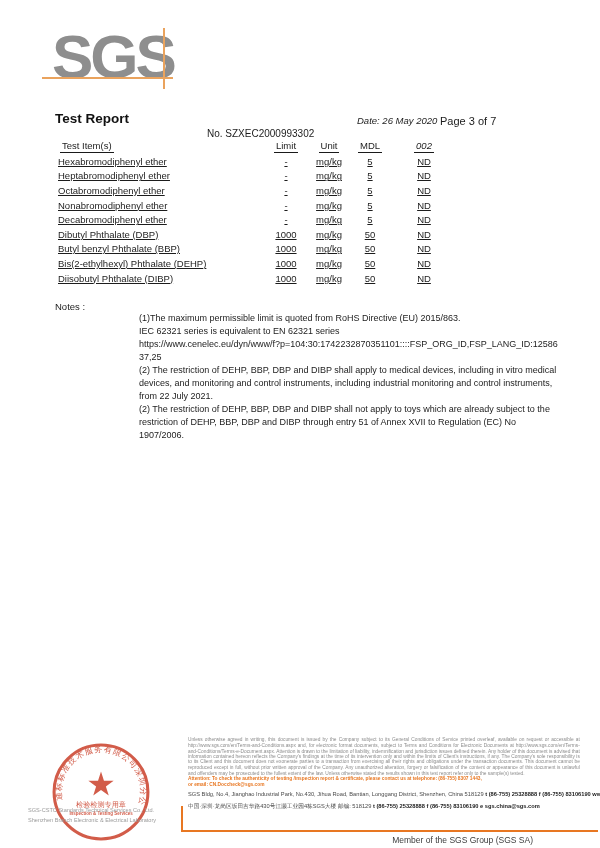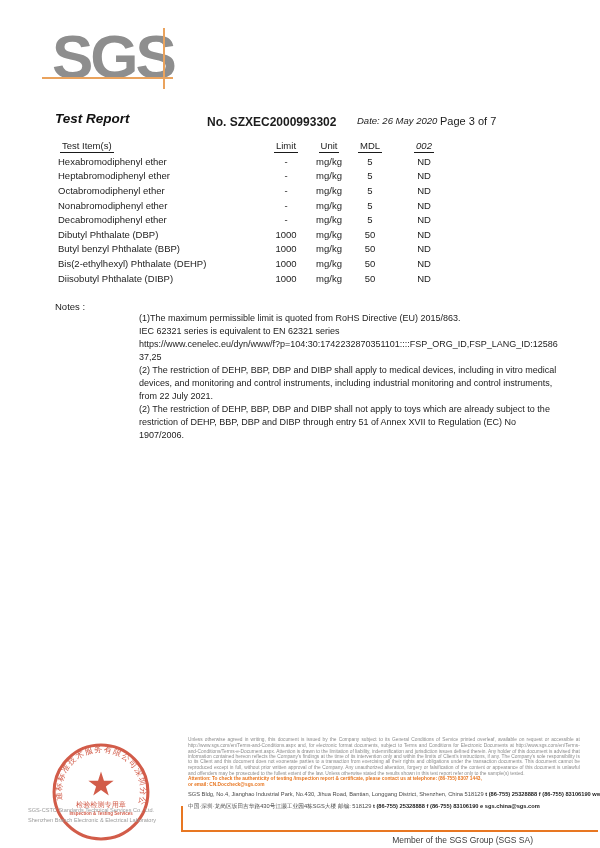--- a/index.html
+++ b/index.html
@@ -8,26 +8,26 @@
     font-family:"Liberation Sans","DejaVu Sans",sans-serif;color:#1c1c1c;
   }
   
   .logo-text{
     position:absolute;left:52px;top:26px;font-size:62px;font-weight:bold;
     letter-spacing:-3px;line-height:1;color:#8e8e8e;
   }
   .logo-hline{position:absolute;left:42px;top:77px;width:131px;height:2px;background:#eaa35d;}
   .logo-vline{position:absolute;left:163px;top:28px;width:2px;height:61px;background:#eaa35d;}
   
-  .hdr-title{position:absolute;left:55px;top:111px;font-size:13.5px;font-weight:bold;color:#111;font-style:italic;}
-  .hdr-no{position:absolute;left:207px;top:115px;font-size:12px;font-weight:bold;}
+  .hdr-title{position:absolute;left:55px;top:111px;font-size:13.5px;font-weight:bold;color:#111;}
+  .hdr-no{position:absolute;left:207px;top:128px;font-size:10px;}
   .hdr-date{position:absolute;left:357px;top:115px;font-size:9.5px;font-style:italic;}
   .hdr-page{position:absolute;left:440px;top:115px;font-size:11px;}
   
-  .tbl{position:absolute;left:0;top:138px;width:528px;font-size:9.5px;}
+  .tbl{position:absolute;left:0;top:138px;width:528px;font-size:9.5px;text-decoration:underline;}
   .t-row{display:grid;grid-template-columns:200px 56px 30px 52px 56px;padding-left:58px;height:14.6px;align-items:center;}
   .t-row .c-name{text-align:left;white-space:nowrap;}
   .t-row .c-mid{text-align:center;}
   .t-head{height:16px;}
   .t-head .u{display:inline-block;border-bottom:1px solid #1a1a1a;padding:0 2px 1px 2px;}
   .t-head .c-name .u{margin-left:2px;}
   .sample-col{font-style:italic;}
   
   .notes-label{position:absolute;left:55px;top:301px;font-size:9.5px;}
   .notes-lines{position:absolute;left:115px;top:312px;font-size:9px;line-height:13px;margin-left:24px;}

